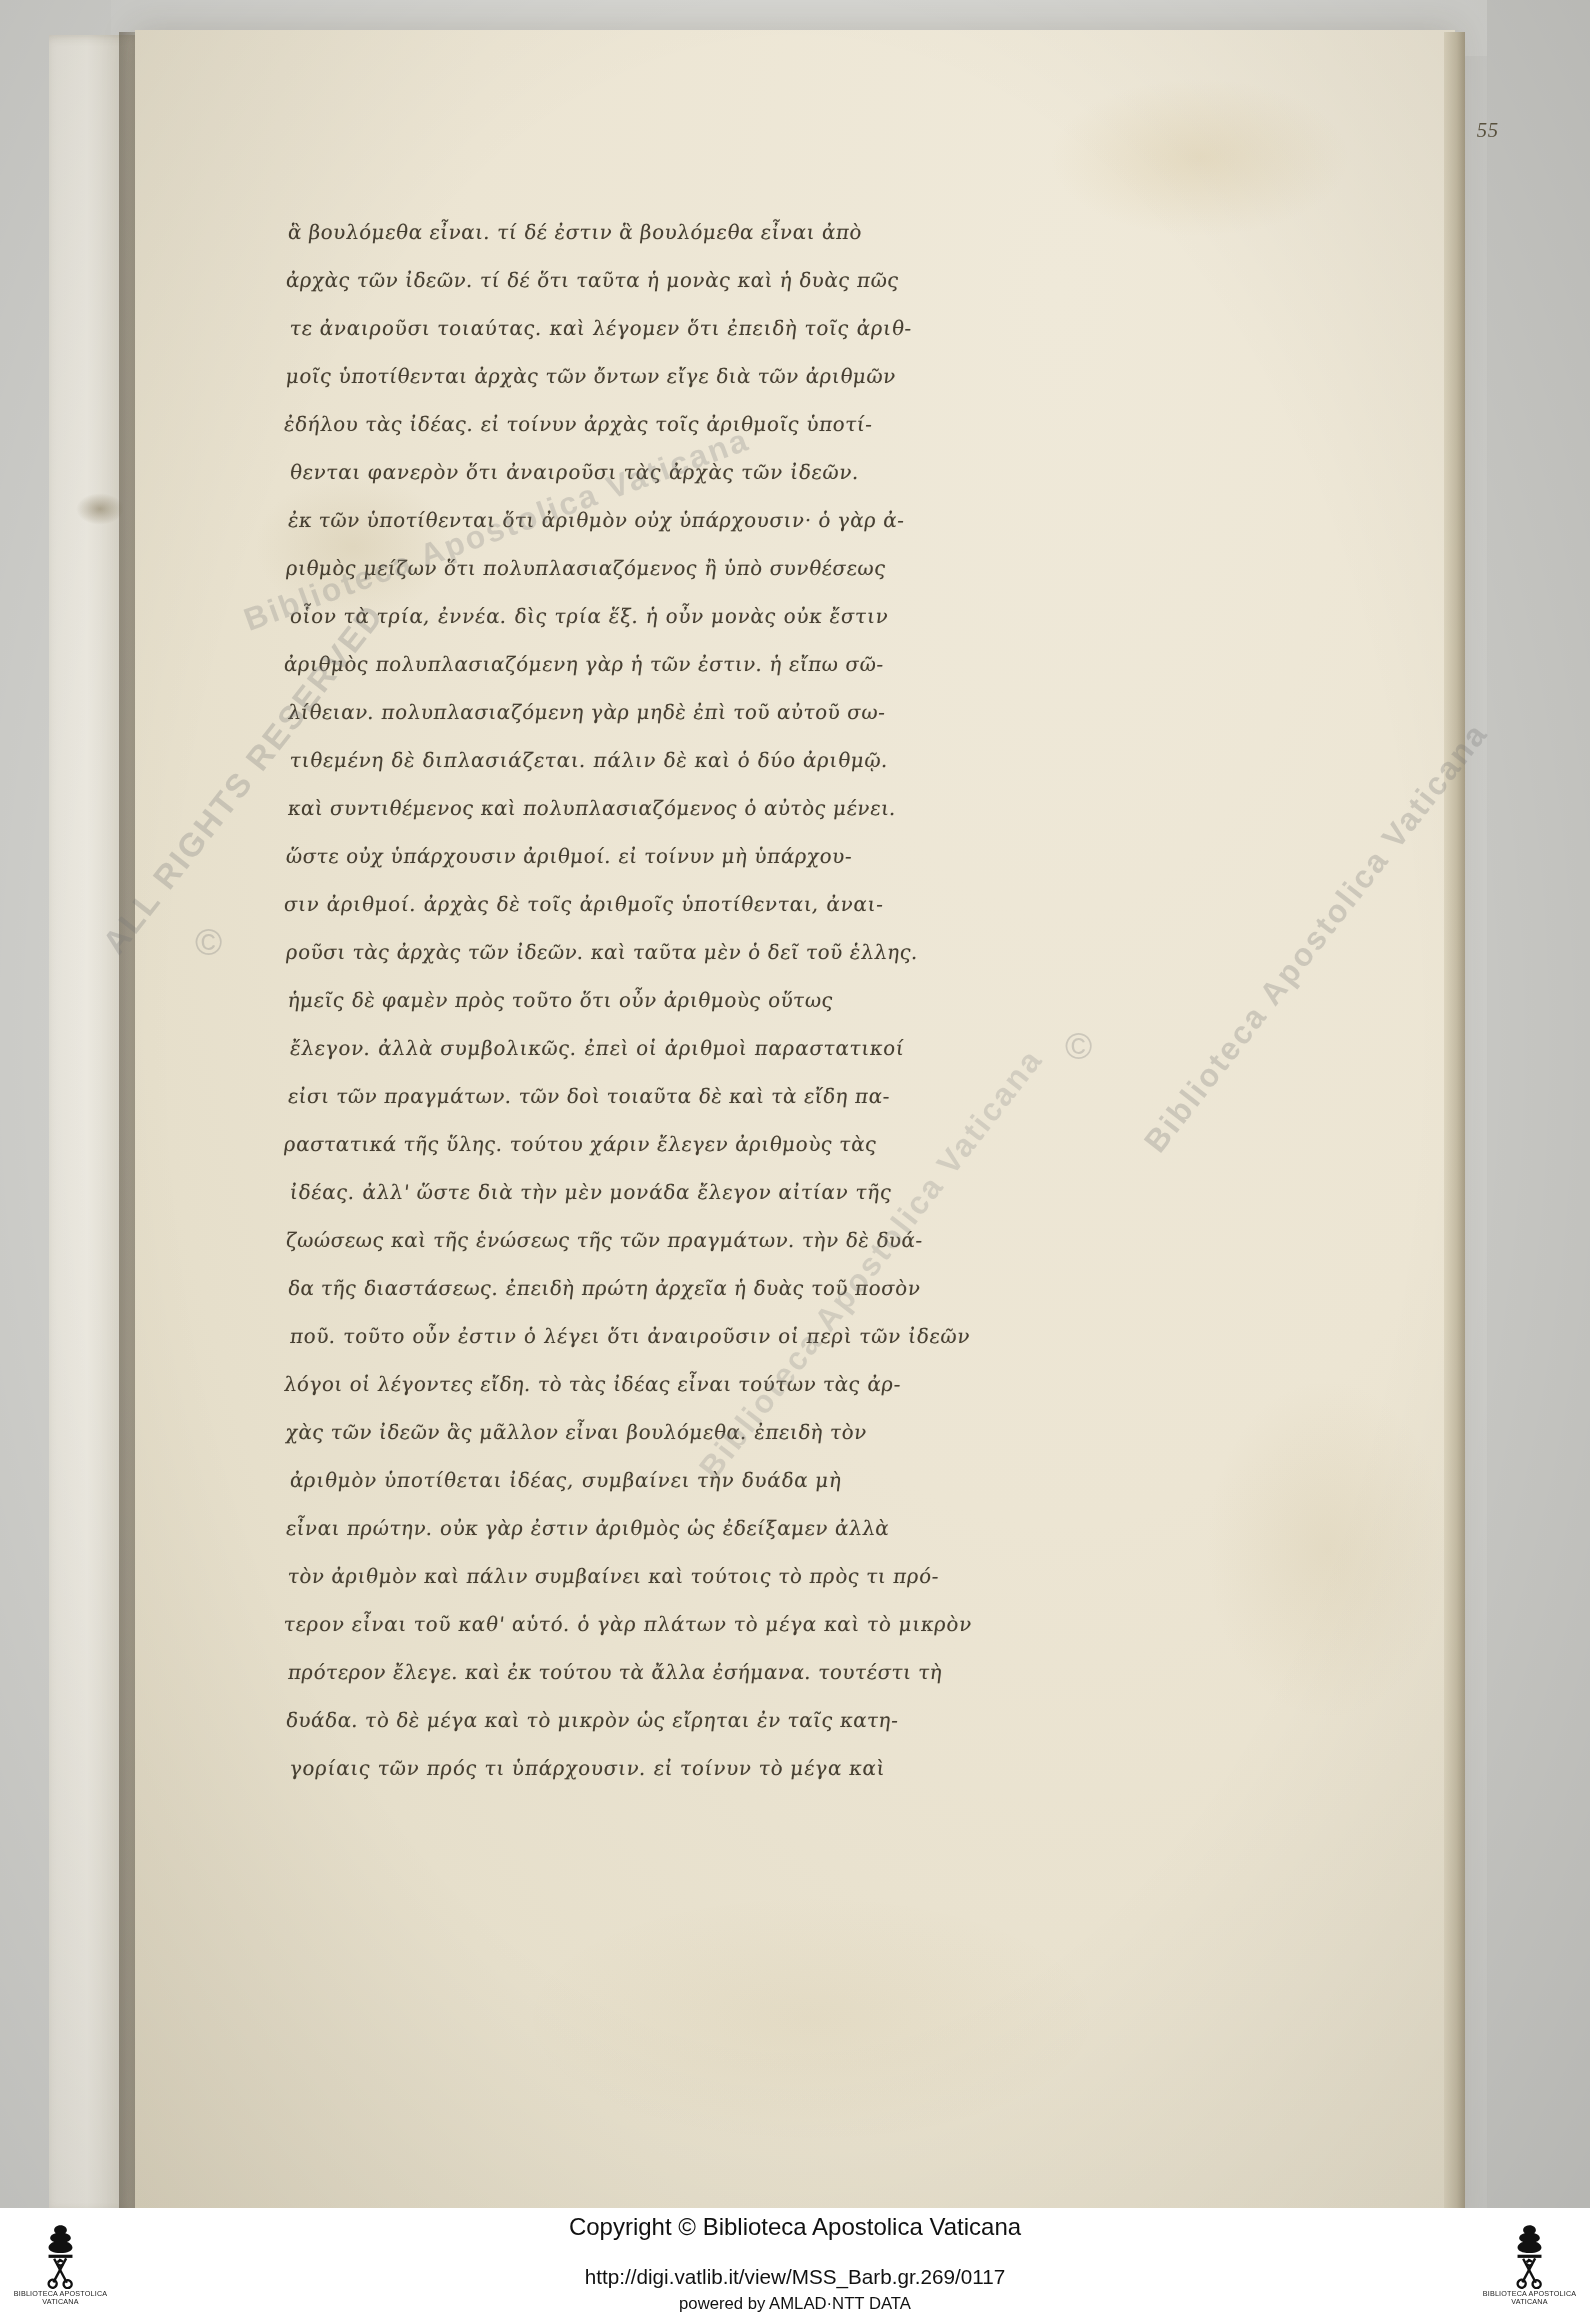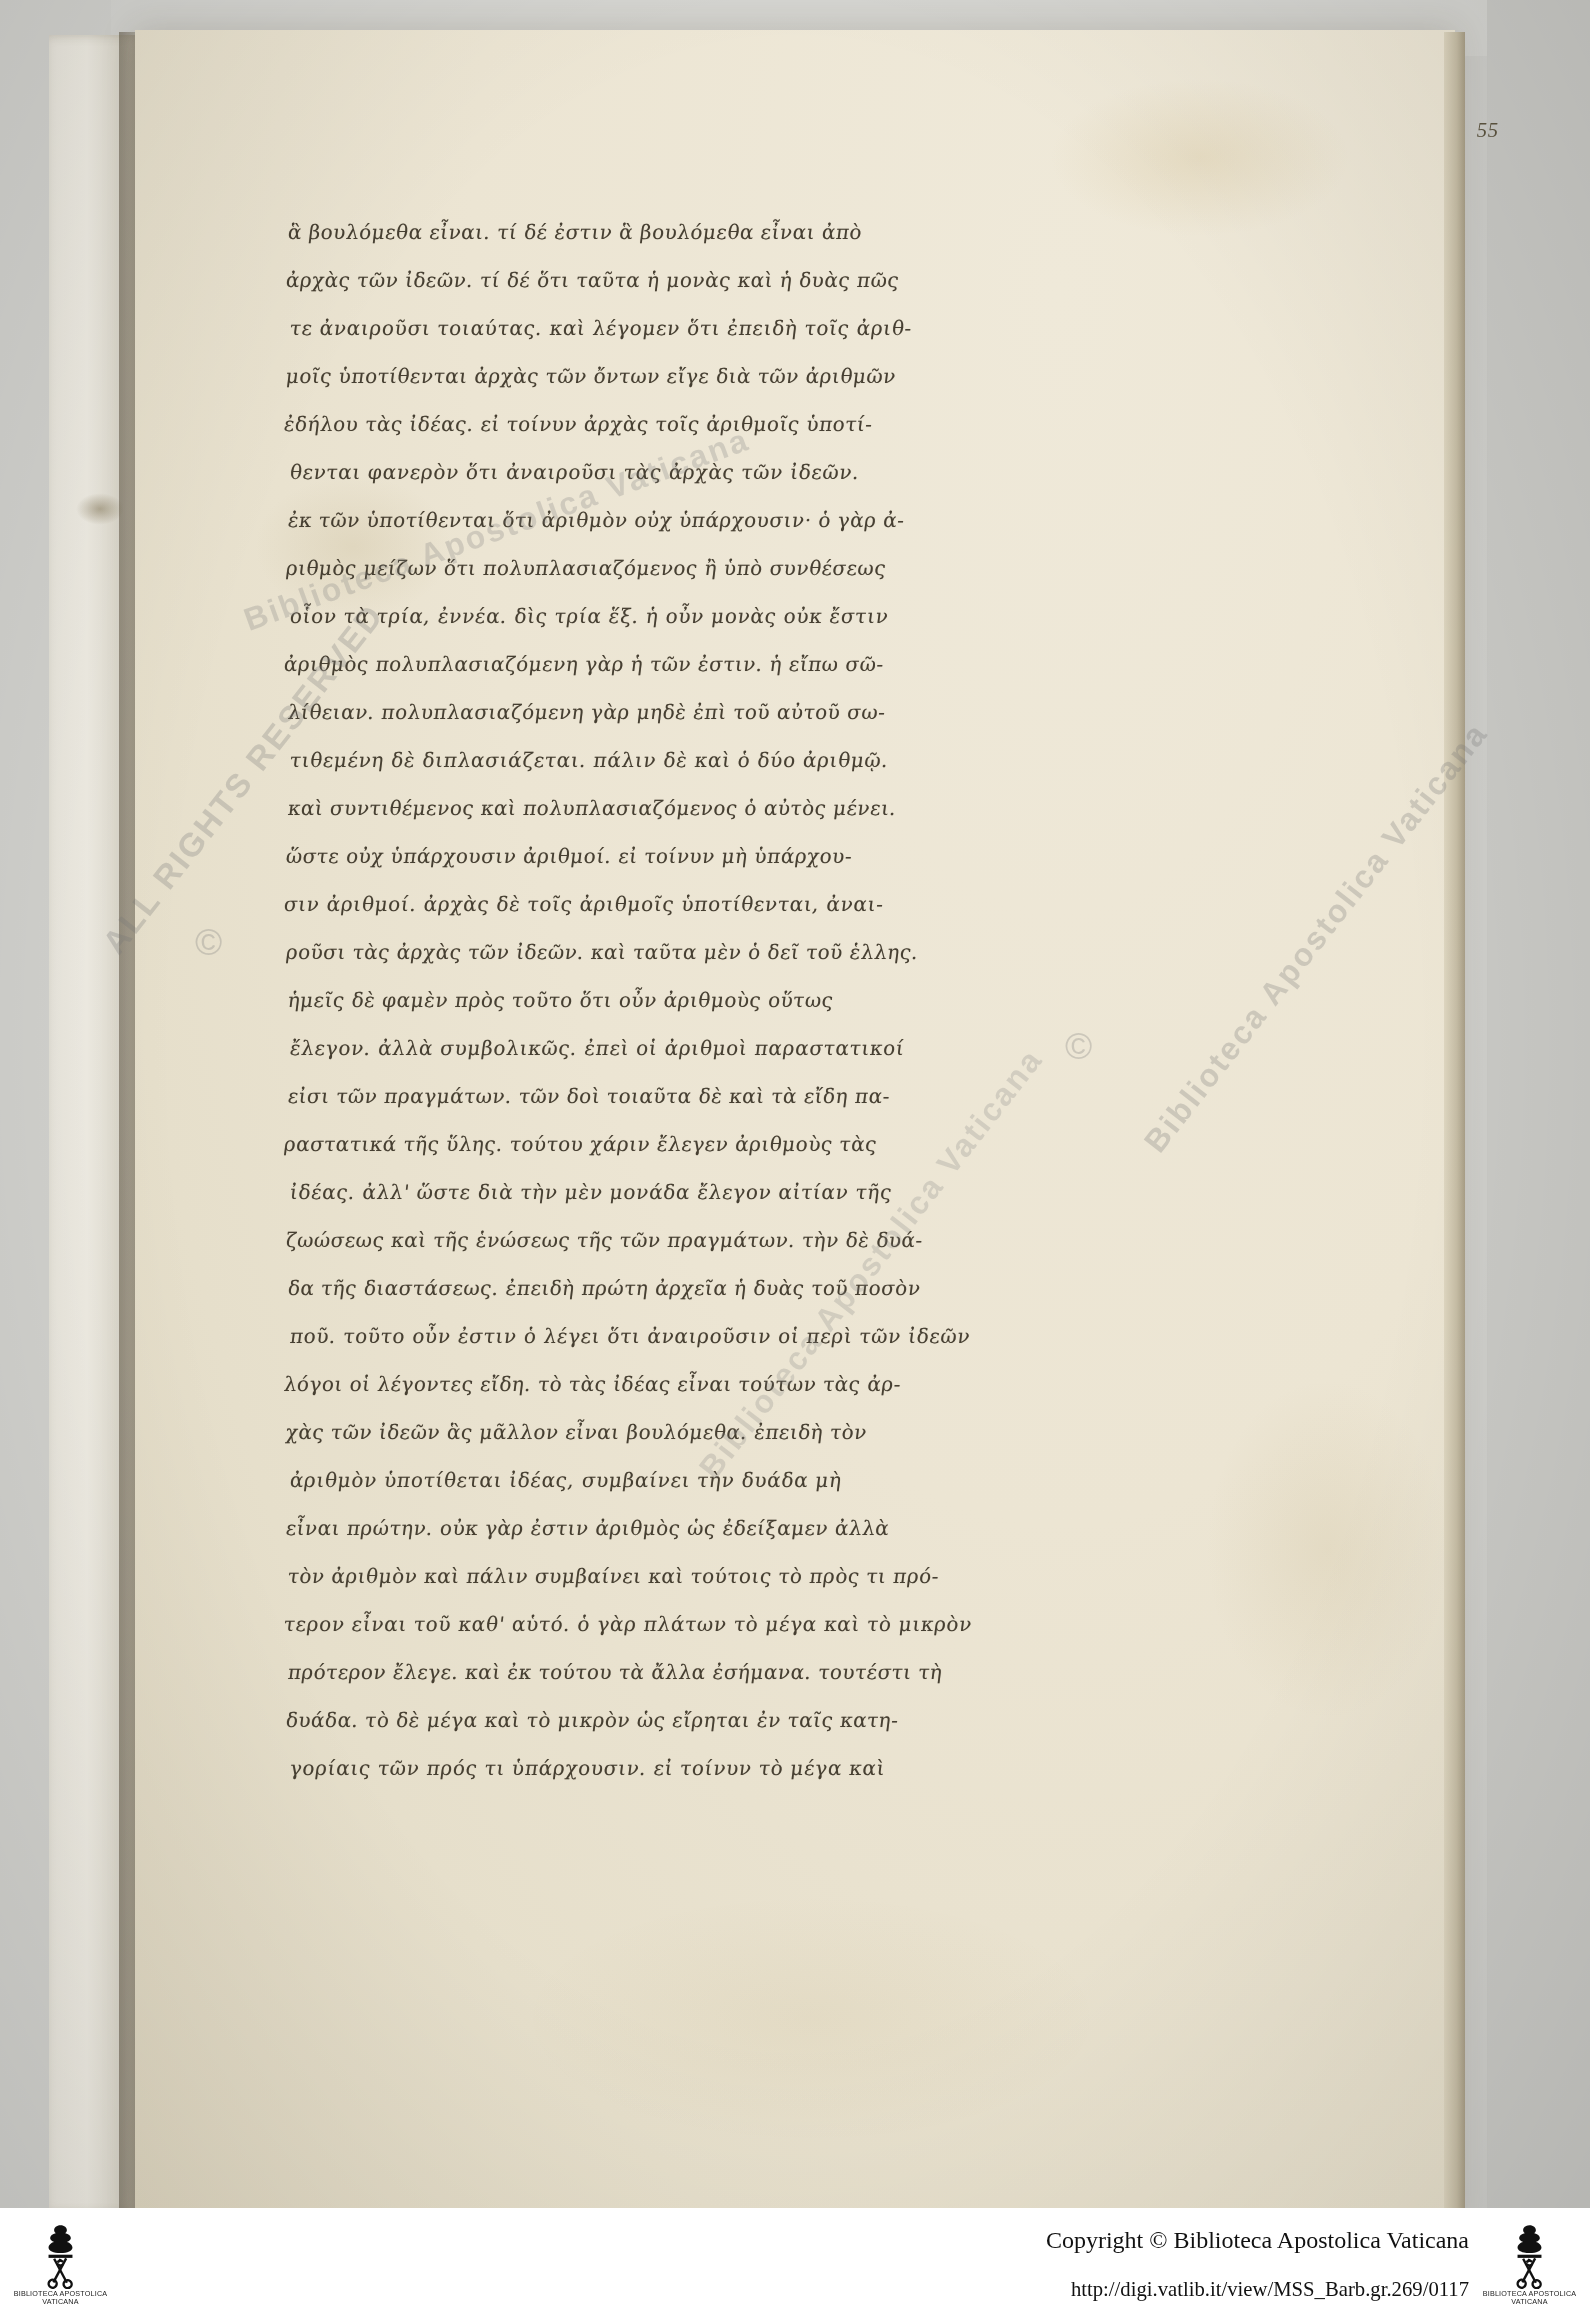--- a/index.html
+++ b/index.html
@@ -179,23 +179,22 @@
     align-items: center; justify-content: center;
     font-size: 7.2px;
     color: #1a1a1a;
     text-align: center;
     line-height: 1.05;
     letter-spacing: 0.2px;
   }
   .crest-svg { width: 59px; height: 67px; display:block; }
   .footer-mid {
     flex: 1;
-    text-align: right;
+    text-align: center;
     color: #111;
-    font-family: Liberation Serif, serif;
   }
   .f-line1 { font-size: 24px; line-height: 32px; }
   .f-line2 { font-size: 20.7px; line-height: 29px; margin-top: 19px; }
   .f-line3 { font-size: 16.7px; line-height: 25.4px; }
   .crest-label-bottom { margin-top: 1.6px; width: 111px; }
 
   
   .vignette {
     position: absolute; inset: 0;
     pointer-events: none;
@@ -291,20 +290,21 @@
             <rect x="30" y="54" width="5" height="3"></rect>
           </g>
         </g>
       </svg>
       <div class="crest-label-bottom">BIBLIOTECA APOSTOLICA VATICANA</div>
     </div>
 
     <div class="footer-mid">
       <div class="f-line1">Copyright © Biblioteca Apostolica Vaticana</div>
       <div class="f-line2">http://digi.vatlib.it/view/MSS_Barb.gr.269/0117</div>
+      <div class="f-line3">powered by AMLAD·NTT DATA</div>
     </div>
 
     <div class="footer-crest">
       <svg class="crest-svg" viewBox="0 0 74 84">
         <g fill="#111">
           <path d="M37 4c-5 0-8 3-8 6 0 2 1 3 2 4-4 1-7 3-7 6 0 2 2 4 5 5-4 1-7 4-7 7 0 4 6 7 15 7s15-3 15-7c0-3-3-6-7-7 3-1 5-3 5-5 0-3-3-5-7-6 1-1 2-2 2-4 0-3-3-6-8-6z"></path>
           <rect x="22" y="41" width="30" height="4"></rect>
           <g transform="rotate(-28 37 60)">
             <rect x="35" y="44" width="3" height="34"></rect>
             <circle cx="36.5" cy="80" r="5" fill="none" stroke="#111" stroke-width="3"></circle>

